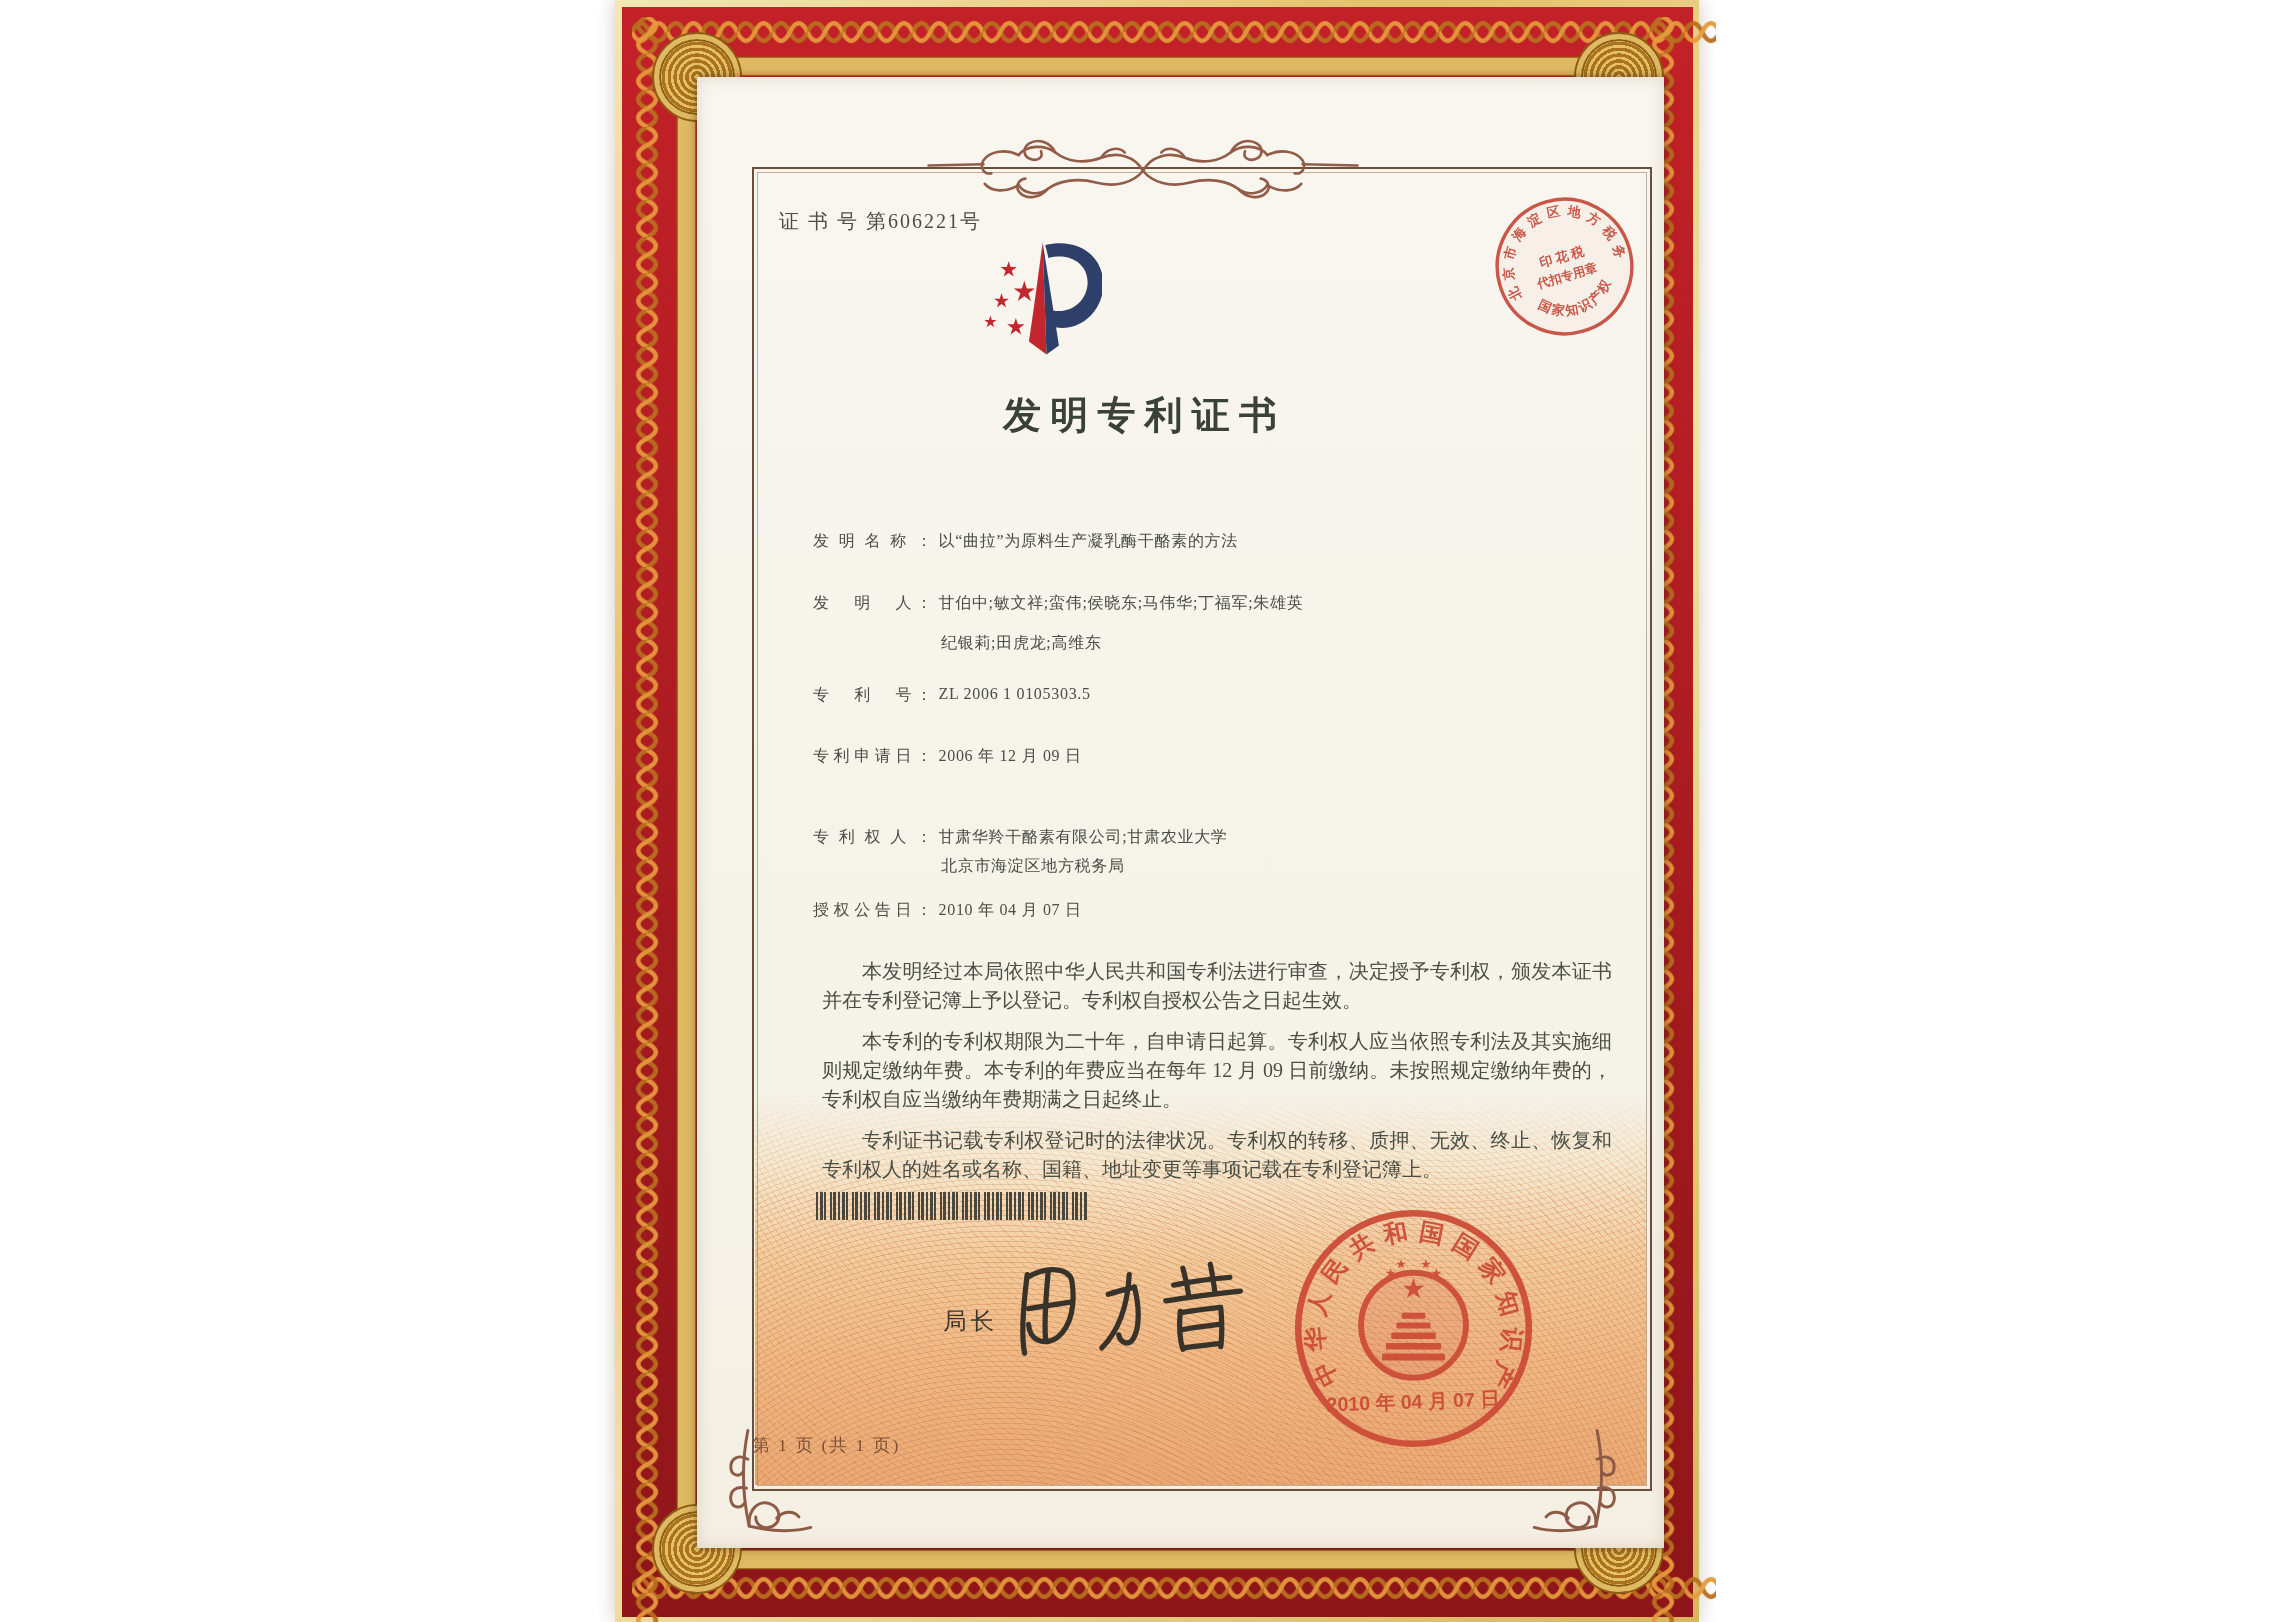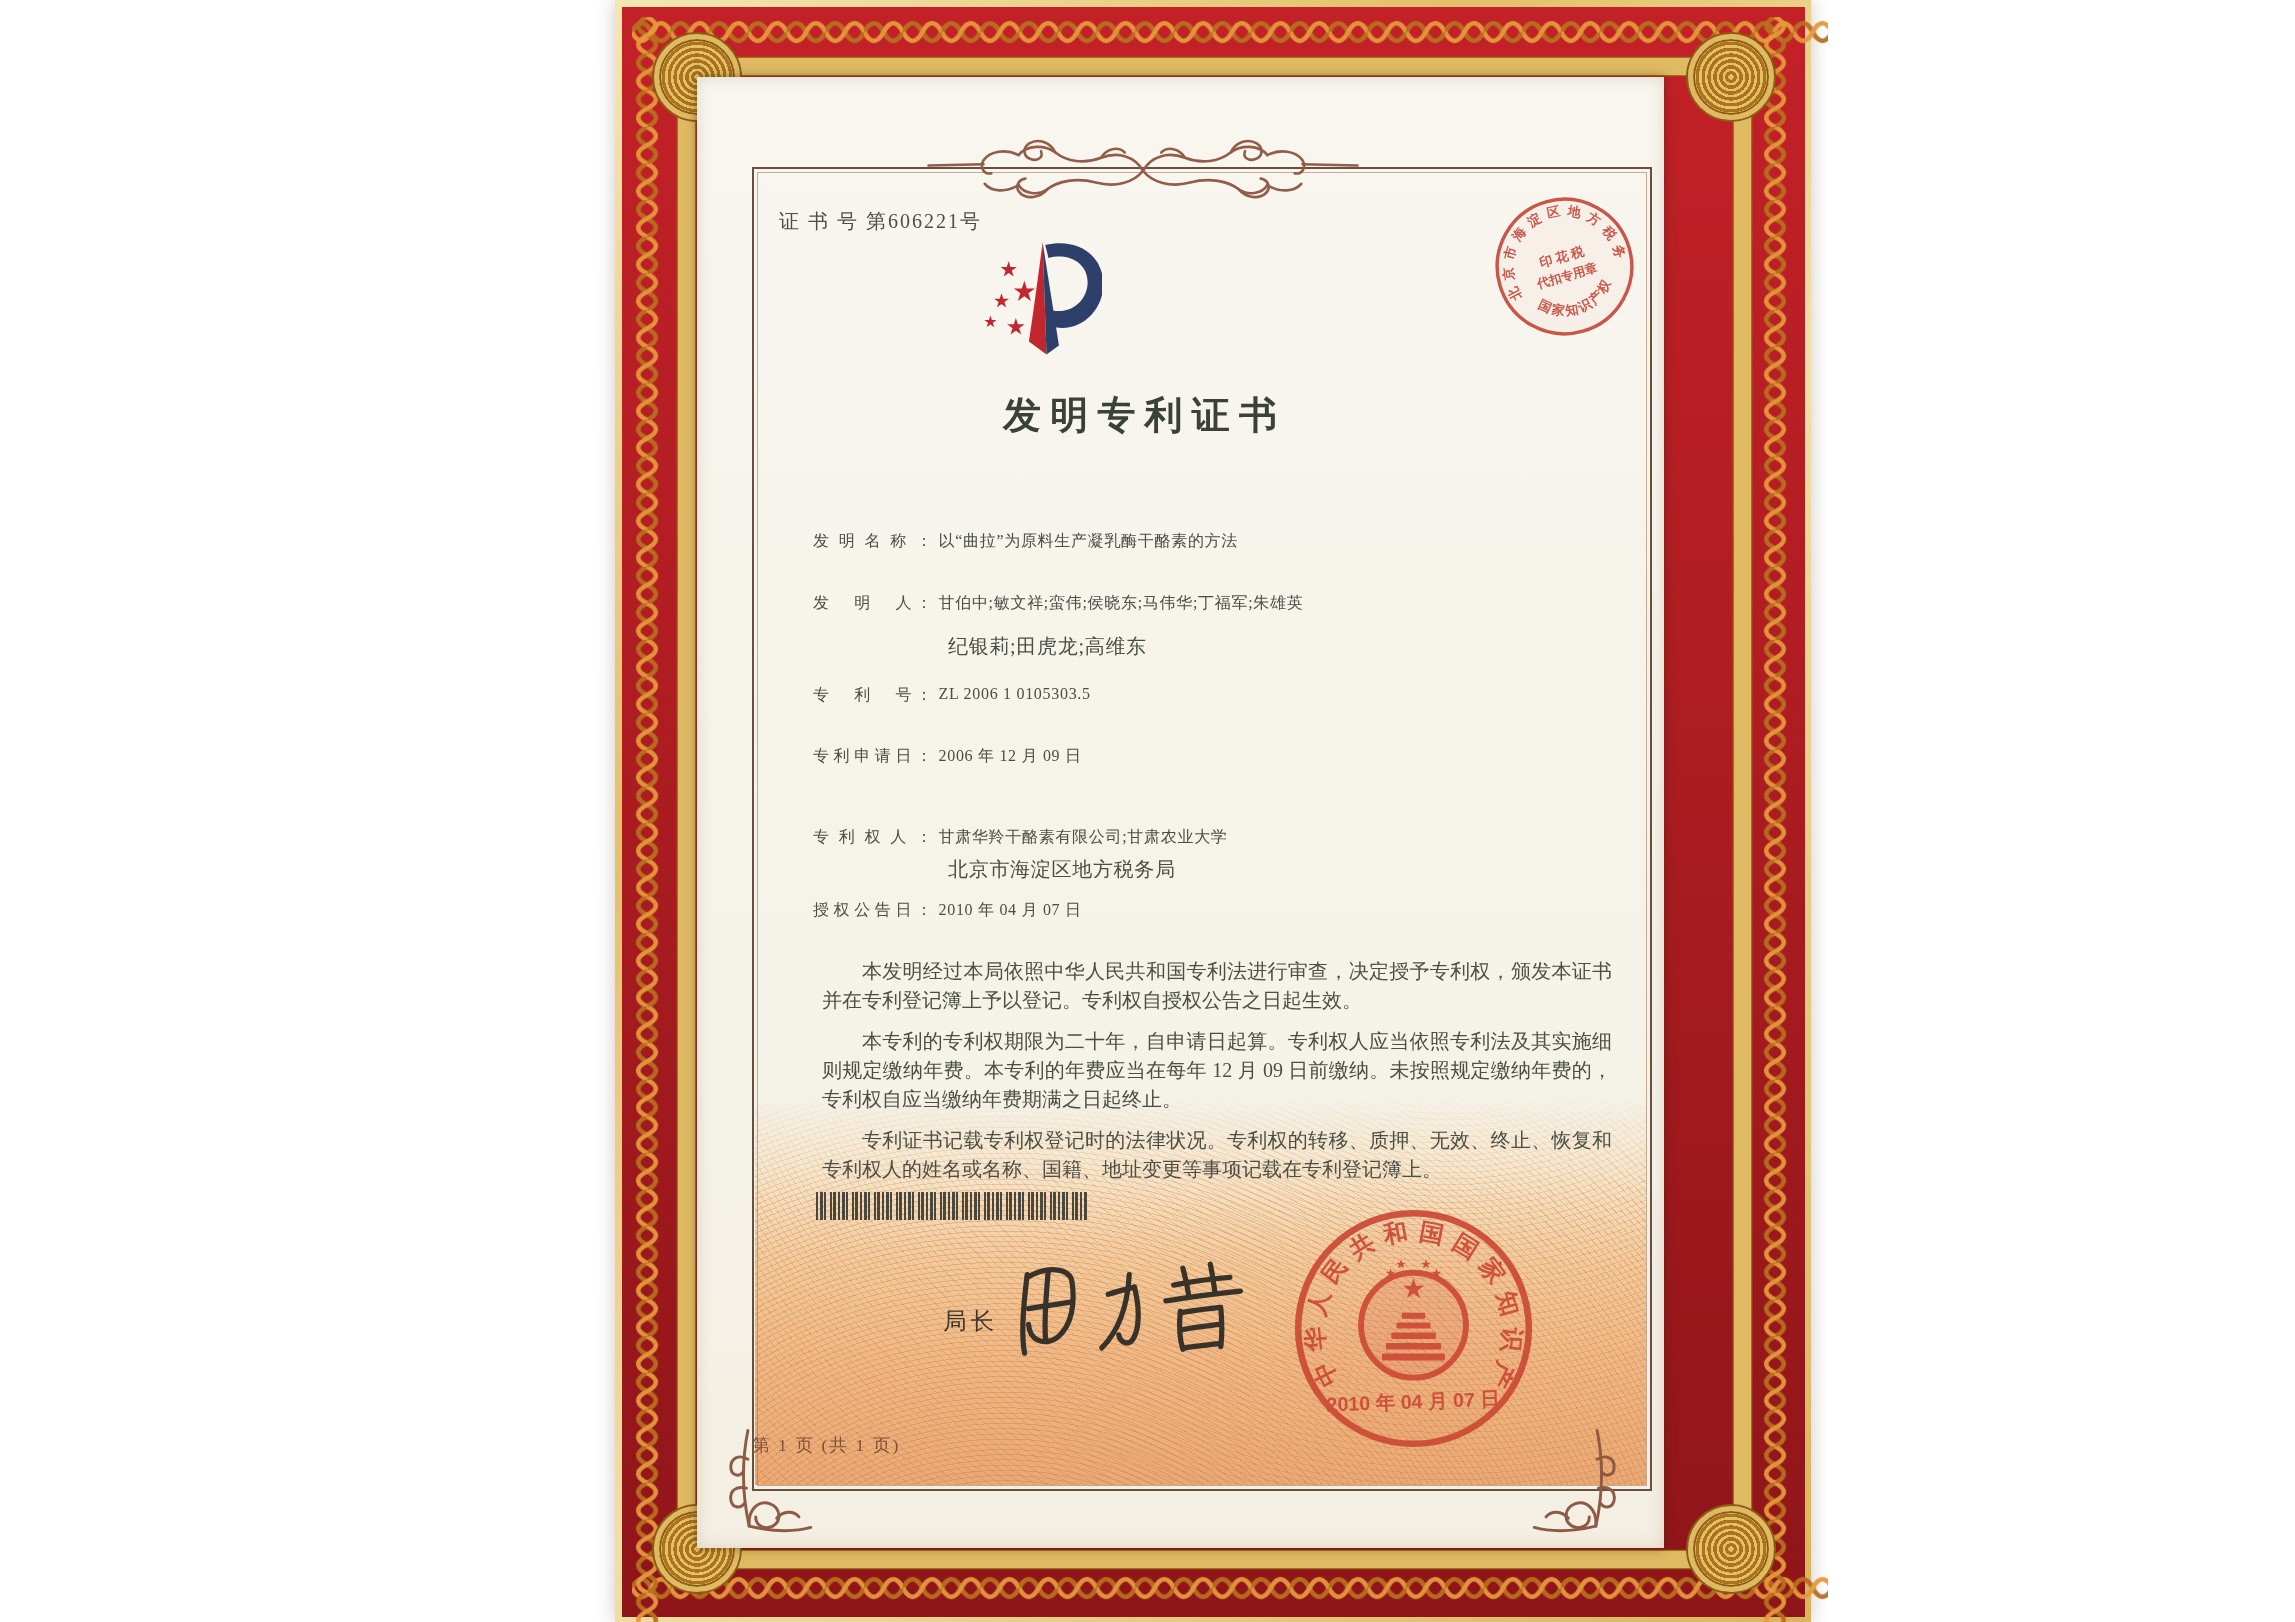--- a/index.html
+++ b/index.html
@@ -1,19 +1,19 @@
 <!DOCTYPE html>
 <html style="font-size:10.5px"><head>
 <meta charset="utf-8">
 <style>
   html,body{margin:0;padding:0;background:#ffffff;}
   .stage{position:relative;width:2295px;height:1623px;background:#ffffff;overflow:hidden;
          font-family:"Liberation Serif","DejaVu Serif",serif;}
   
-  .frame{position:absolute;left:615px;top:0;width:1196px;height:1623px;
+  .frame{position:absolute;left:615px;top:0;width:1084px;height:1623px;
          background:linear-gradient(135deg,#f4e7b4 0%,#e3c06a 30%,#f1dfa5 55%,#d9b55c 100%);
          box-shadow:0 0 17px rgba(70,30,10,.25);}
   .redband{position:absolute;inset:6.5px;background:linear-gradient(180deg,#c22127 0%,#b01d22 40%,#8e1519 100%);}
   .rope{position:absolute;opacity:.95;}
   .rope.h{left:17px;right:17px;height:34px;}
   .rope.v{top:17px;bottom:17px;width:34px;}
   .rope.t{top:17px;} .rope.b{bottom:15.7px;}
   .rope.l{left:17px;} .rope.r{right:17px;}
   .goldband{position:absolute;left:63px;right:60px;top:58px;bottom:55px;
             border:17px solid #e0ba62;border-radius:2.6px;
@@ -41,21 +41,21 @@
      -webkit-mask-image:linear-gradient(180deg, transparent 0, #000 111px);
      mask-image:linear-gradient(180deg, transparent 0, #000 111px);}
   
   .cert-no{position:absolute;left:82px;top:131px;font-size:20px;letter-spacing:2px;color:#4a4e44;}
   .logo{position:absolute;left:281px;top:160px;width:124px;height:134px;}
   .title{position:absolute;left:0;top:313px;width:862px;text-align:center;
          font-size:38px;font-weight:600;color:#394139;letter-spacing:9.2px;text-indent:9.2px;padding-left:12px;}
   .frow{position:absolute;left:116px;font-size:16px;color:#4a4e44;white-space:nowrap;}
   .flabel{display:inline-block;width:119px;text-align:justify;text-align-last:justify;vertical-align:top;}
   .fval{margin-left:6.5px;letter-spacing:0.7px;}
-  .fval2{position:absolute;left:251px;font-size:20px;color:#4a4e44;letter-spacing:0.7px;white-space:nowrap;}
+  .fval2{position:absolute;left:244px;font-size:16px;color:#4a4e44;letter-spacing:0.7px;white-space:nowrap;}
   .paras{position:absolute;left:113px;top:868px;width:814px;font-size:20px;line-height:29px;
          color:#4a4e44;text-align:justify;}
   .paras p{margin:12px;text-indent:2em;}
   .barcode{position:absolute;left:119px;top:1115px;width:272px;height:27.5px;opacity:.88;
      background:repeating-linear-gradient(90deg,
         #34352e 0 2px, transparent 2px 3.9px, #34352e 3.9px 7.2px, transparent 7.2px 8.5px,
         #34352e 8.5px 9.8px, transparent 9.8px 14.4px, #34352e 14.4px 15.7px, transparent 15.7px 17px,
         #34352e 17px 20px, transparent 20px 22px);}
   .sig-label{position:absolute;left:246px;top:1228px;font-size:23.6px;color:#3c372e;letter-spacing:3.9px;
              font-family:Liberation Serif, serif;}

